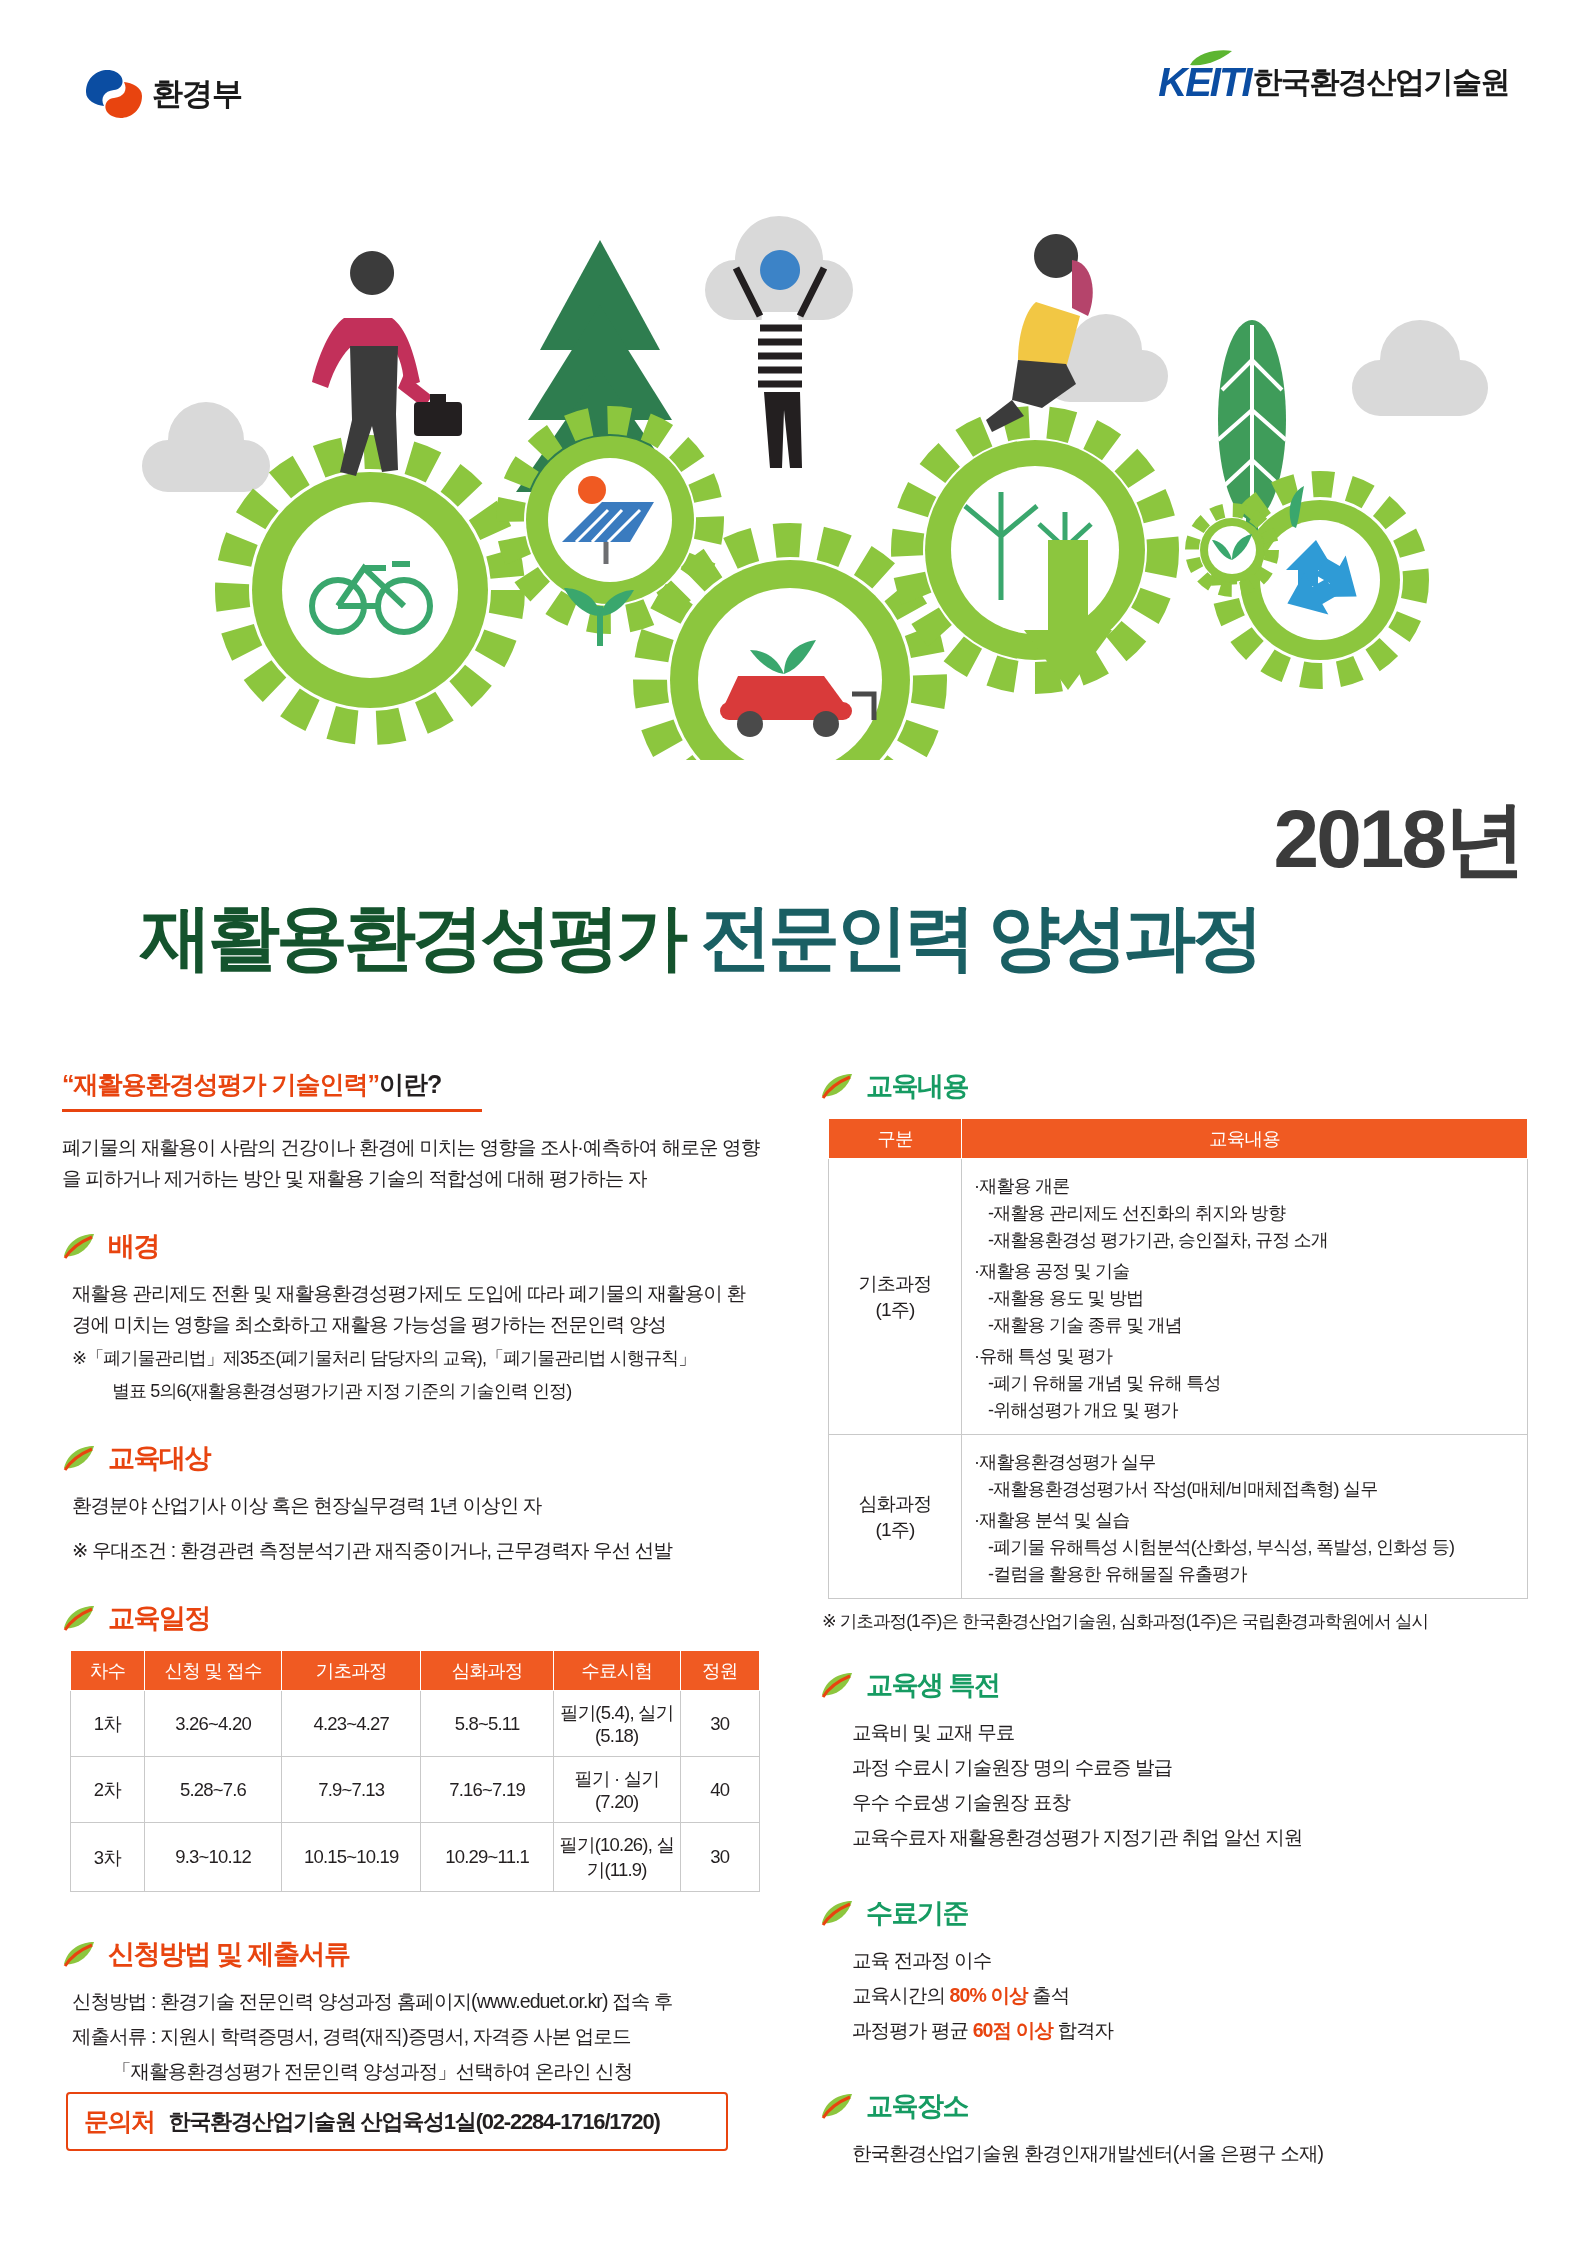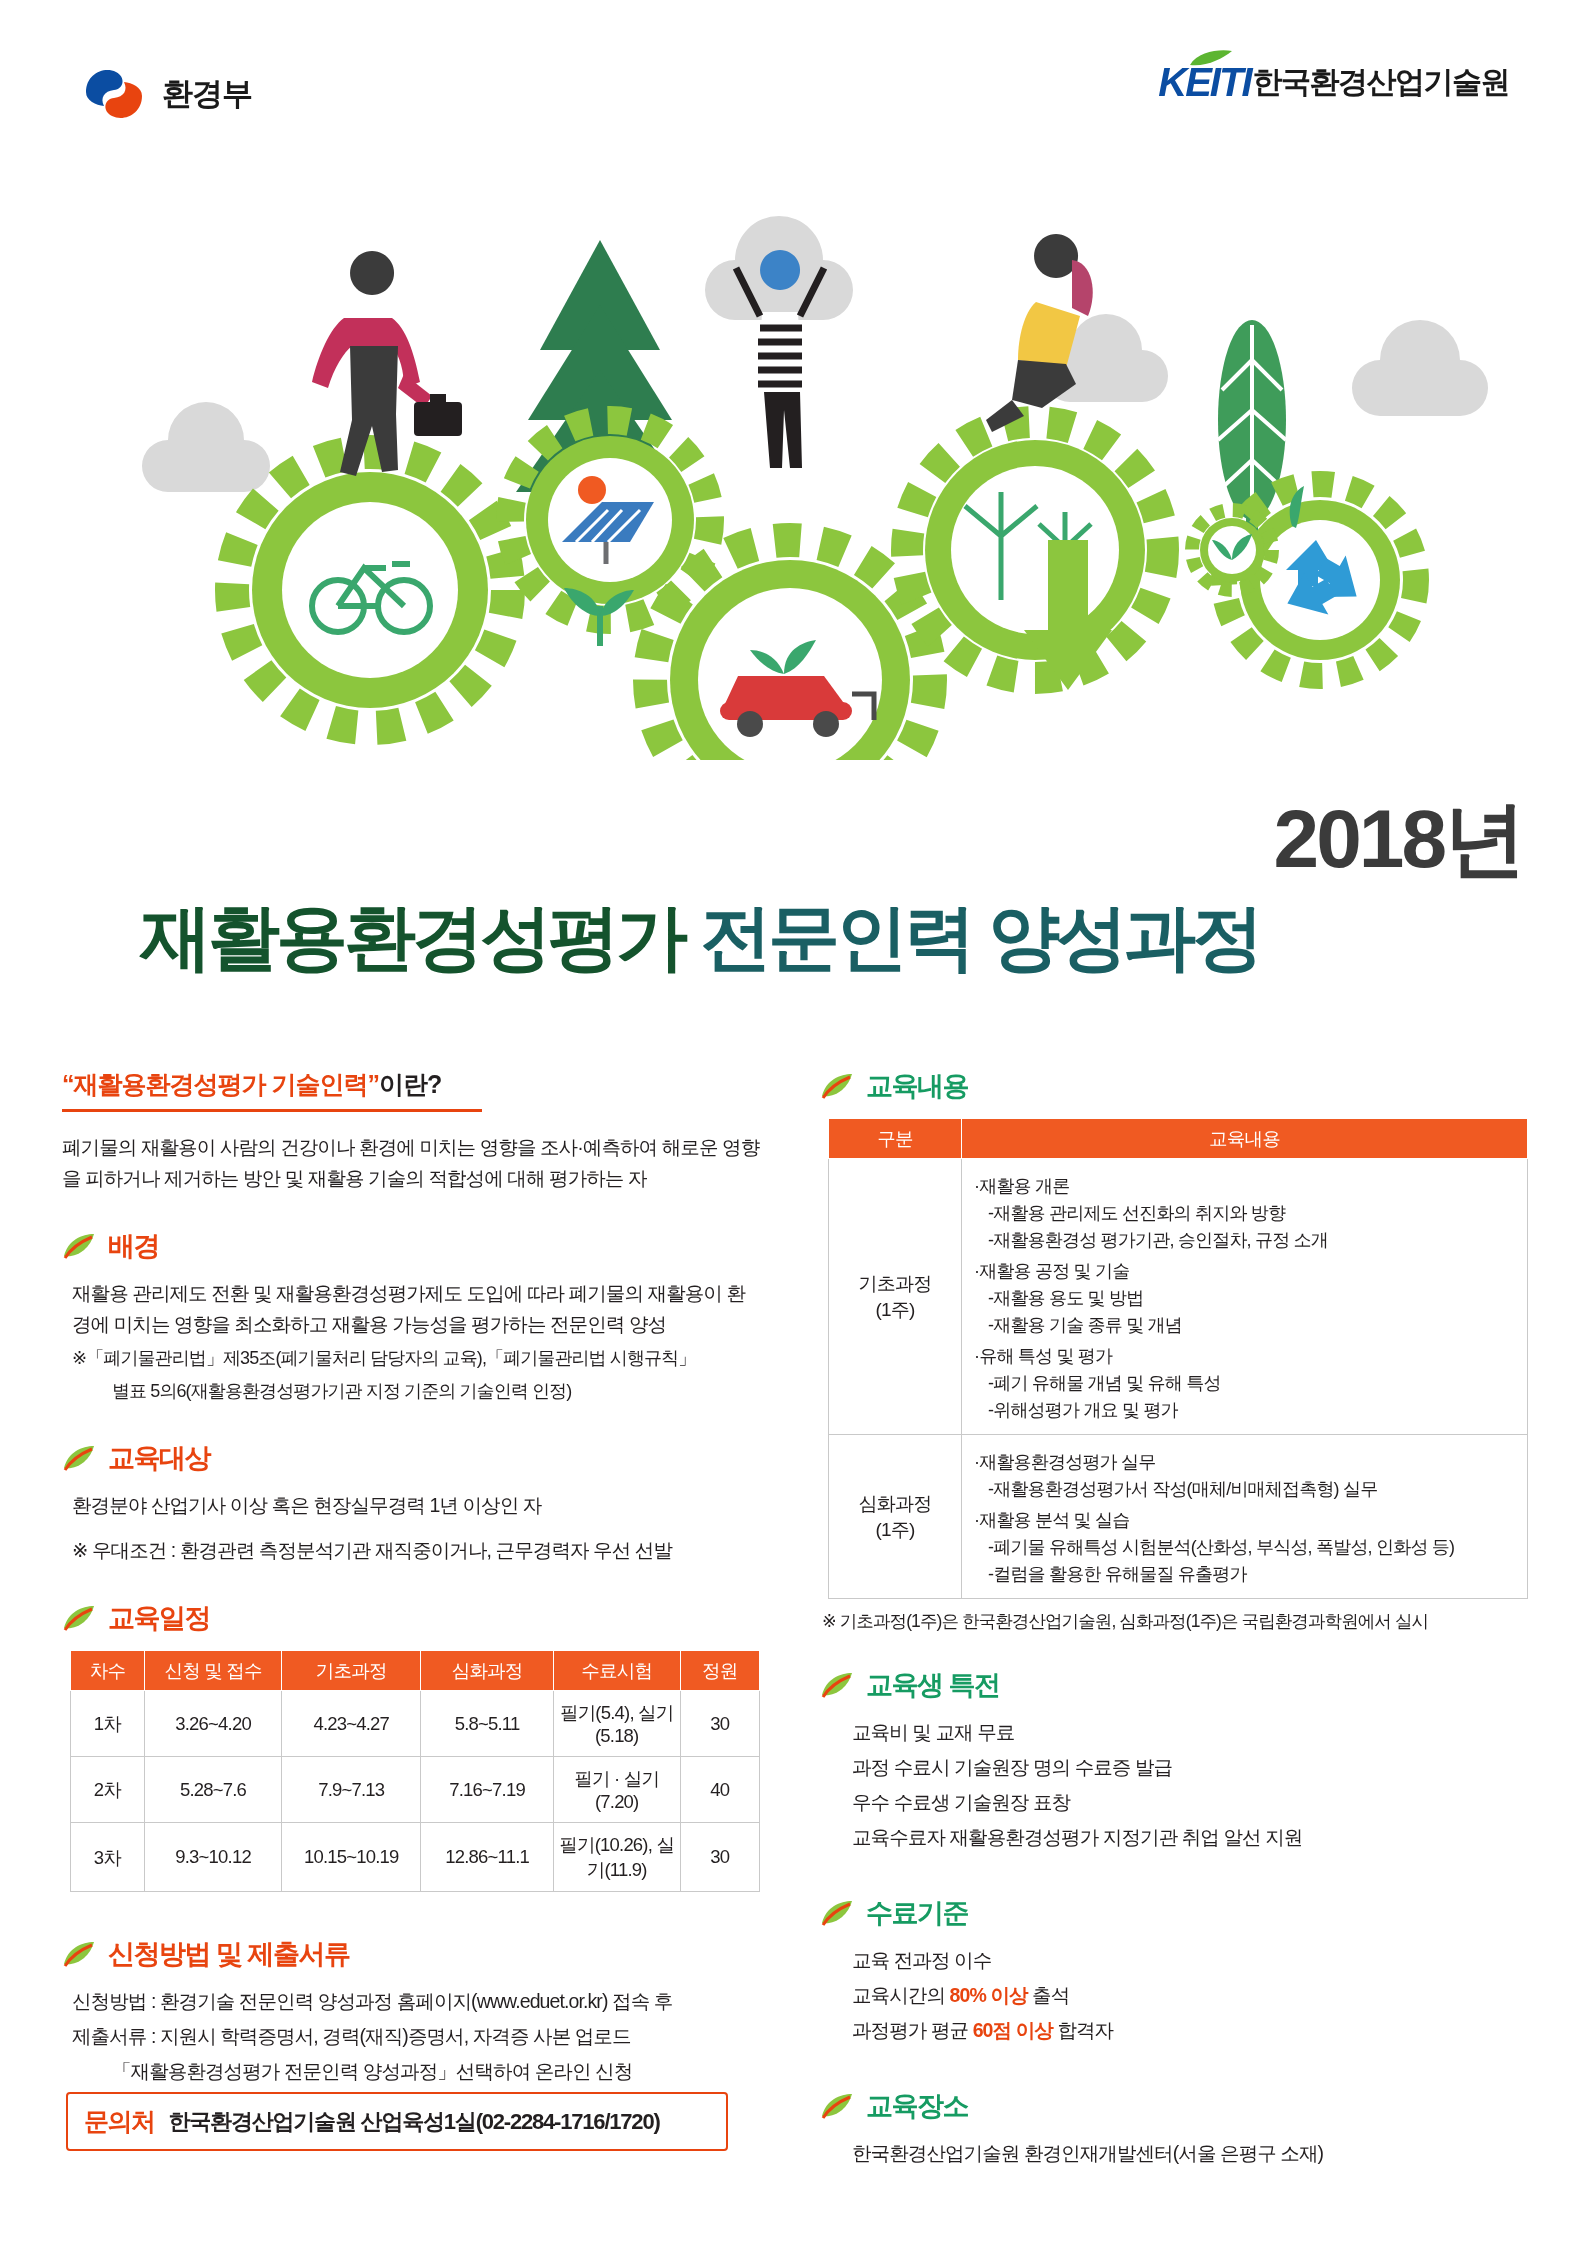--- a/index.html
+++ b/index.html
@@ -7,21 +7,21 @@
     width:1587px;height:2245px;
     background:#ffffff;
     font-family:"Liberation Sans","DejaVu Sans",sans-serif;
     color:#231f20;
     position:relative;
     overflow:hidden;
   }
   .poster{position:relative;width:1587px;height:2245px;}
 
   
-  .logo-moe{position:absolute;left:78px;top:58px;display:flex;align-items:center;gap:12px;text-align:right;}
+  .logo-moe{position:absolute;left:78px;top:58px;display:flex;align-items:center;gap:2px;text-align:right;}
   .logo-moe .mark{width:72px;height:72px;position:relative;}
   .logo-moe .mark svg{display:block;}
   .logo-moe .txt{font-size:31px;font-weight:bold;letter-spacing:-1px;color:#1a1a1a;}
 
   .logo-keiti{position:absolute;right:78px;top:60px;display:flex;align-items:center;gap:2px;}
   .keiti-word{font-size:40px;font-weight:bold;color:#0b4da2;letter-spacing:-2px;font-style:italic;position:relative;}
   .keiti-leaf{position:absolute;left:30px;top:-11px;width:46px;height:20px;}
   .keiti-name{font-size:30px;font-weight:bold;color:#1a1a1a;letter-spacing:-1.5px;}
 
   
@@ -335,21 +335,21 @@
             <td>5.28~7.6</td>
             <td>7.9~7.13</td>
             <td>7.16~7.19</td>
             <td>필기 · 실기(7.20)</td>
             <td>40</td>
           </tr>
           <tr>
             <td>3차</td>
             <td>9.3~10.12</td>
             <td>10.15~10.19</td>
-            <td>12.86~11.1</td>
+            <td>10.29~11.1</td>
             <td>필기(10.26), 실기(11.9)</td>
             <td>30</td>
           </tr>
         </tbody>
       </table>
     </div>
 
     <div class="sec" style="margin-top:44px">
       <div class="sec-head">
         <svg class="leaf" viewBox="0 0 34 28">

